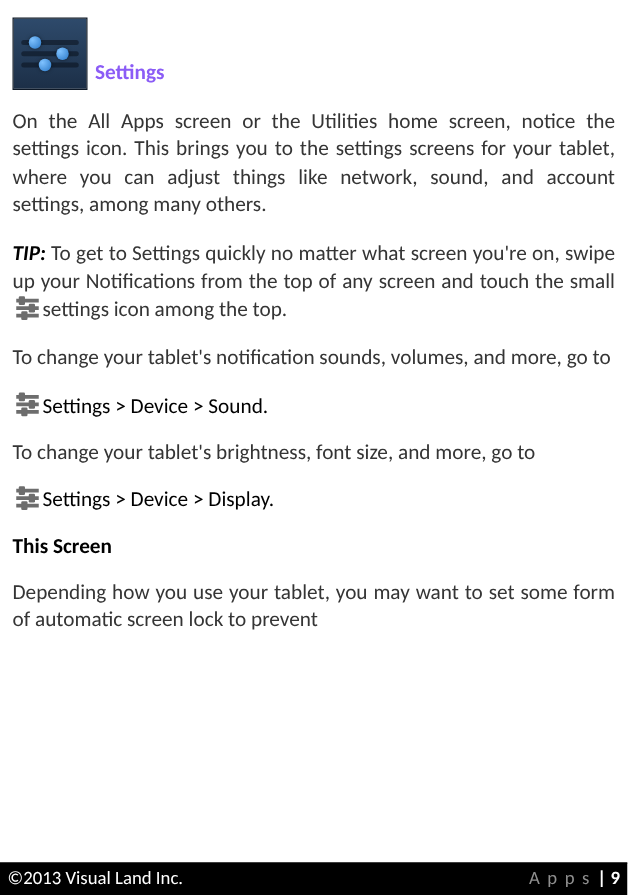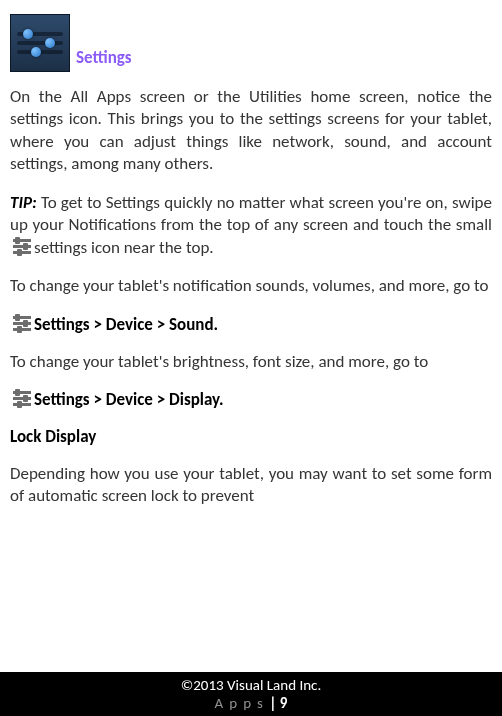--- a/index.html
+++ b/index.html
@@ -11,23 +11,23 @@
   .slider-thumb { width:10px; height:10px; background:radial-gradient(circle at 30% 30%,#7fc2ff,#2a78c8); border-radius:50%; position:absolute; top:-3px; box-shadow:0 0 3px rgba(0,0,0,.5); }
   .t1 .slider-thumb{ left:6px; } .t2 .slider-thumb{ left:28px; } .t3 .slider-thumb{ left:14px; }
   .hdr-title { font-weight:700; font-size:17px; color:#8b5cf6; margin-left:6px; margin-bottom:4px; }
   .para { font-size:17px; line-height:1.32; color:#353535; margin:0 0 16px 0; text-align:justify; text-justify:inter-word; }
   .tip-label { font-weight:700; color:#000;font-style:italic; }
   .inline-icon { display:inline-block; width:22px; height:20px; vertical-align:-4px; position:relative; margin:0 1px; }
   .inline-icon::before, .inline-icon::after { content:""; position:absolute; }
   .inline-icon.sliders::before { left:2px; top:2px; width:18px; height:3px; background:#6d6d6d; box-shadow:0 6px 0 #6d6d6d,0 12px 0 #6d6d6d; }
   .inline-icon.sliders::after { left:4px; top:0; width:5px; height:7px; background:#6d6d6d; border-radius:1px; box-shadow:8px 6px 0 #6d6d6d,2px 12px 0 #6d6d6d; }
   .path-line { display:flex; align-items:center; margin:0 0 16px 0; }
-  .path-text { font-weight:700; font-size:17px; color:#000; }
+  .path-text { font-weight:400; font-size:17px; color:#000; }
   .section-head { font-weight:700; font-size:17px; color:#000; margin:0 0 16px 0; }
-  .footer { position:absolute; left:0; bottom:0; width:502px; background:#000; color:#fff; font-size:15px; padding:3px 6px 4px 6px; display:flex; justify-content:space-between; align-items:center; border-top:1px solid #000;flex-direction:column; }
+  .footer { position:absolute; left:0; bottom:0; width:502px; background:#000; color:#fff; font-size:15px; padding:3px 6px 4px 6px; display:flex; justify-content:space-between; align-items:center; border-top:1px solid #000; }
   .page-label { color:#8f8f8f; letter-spacing:6px; font-family:Calibri,Arial,sans-serif; }
   .page-num { color:#fff; font-weight:700; letter-spacing:0; margin-left:-3px; }
   .footer-gap{ height:32px; }
 </style>
 </head>
 <body>
 
 <div class="page">
 
   <div class="hdr-row">
@@ -41,38 +41,38 @@
       <div class="slider-track t3">
           <div class="slider-thumb"></div>
         </div>
     </div>
     <span class="hdr-title">Settings</span>
   </div>
 
   <p class="para">On the All Apps screen or the Utilities home screen, notice the settings icon. This brings you to the settings screens for your tablet, where you can adjust things like network, sound, and account settings, among many others.</p>
 
   <p class="para">
-    <span class="tip-label">TIP:</span><span> To get to Settings quickly no matter what screen you're on, swipe up your Notifications from the top of any screen and touch the small </span><span class="inline-icon sliders"></span><span>settings icon near the top.</span>
+    <span class="tip-label">TIP:</span><span> To get to Settings quickly no matter what screen you're on, swipe up your Notifications from the top of any screen and touch the small </span><span class="inline-icon sliders"></span><span>settings icon among the top.</span>
   </p>
 
   <p class="para">To change your tablet's notification sounds, volumes, and more, go to</p>
 
   <div class="path-line">
     <span class="inline-icon sliders"></span>
       <span class="path-text"><span>Settings &gt; Device &gt; Sound</span>.</span>
   </div>
 
   <p class="para">To change your tablet's brightness, font size, and more, go to</p>
 
   <div class="path-line">
     <span class="inline-icon sliders"></span>
       <span class="path-text"><span>Settings &gt; Device &gt; Display</span>.</span>
   </div>
 
-  <div class="section-head">Lock Display</div>
+  <div class="section-head">This Screen</div>
 
   <p class="para" style="margin-bottom:0;">Depending how you use your tablet, you may want to set some form of automatic screen lock to prevent</p>
 
   <div class="footer-gap"></div>
 </div>
 
 <div class="footer">
   <span>©2013 Visual Land Inc.</span>
   <span>
     <span class="page-label">Apps</span>

